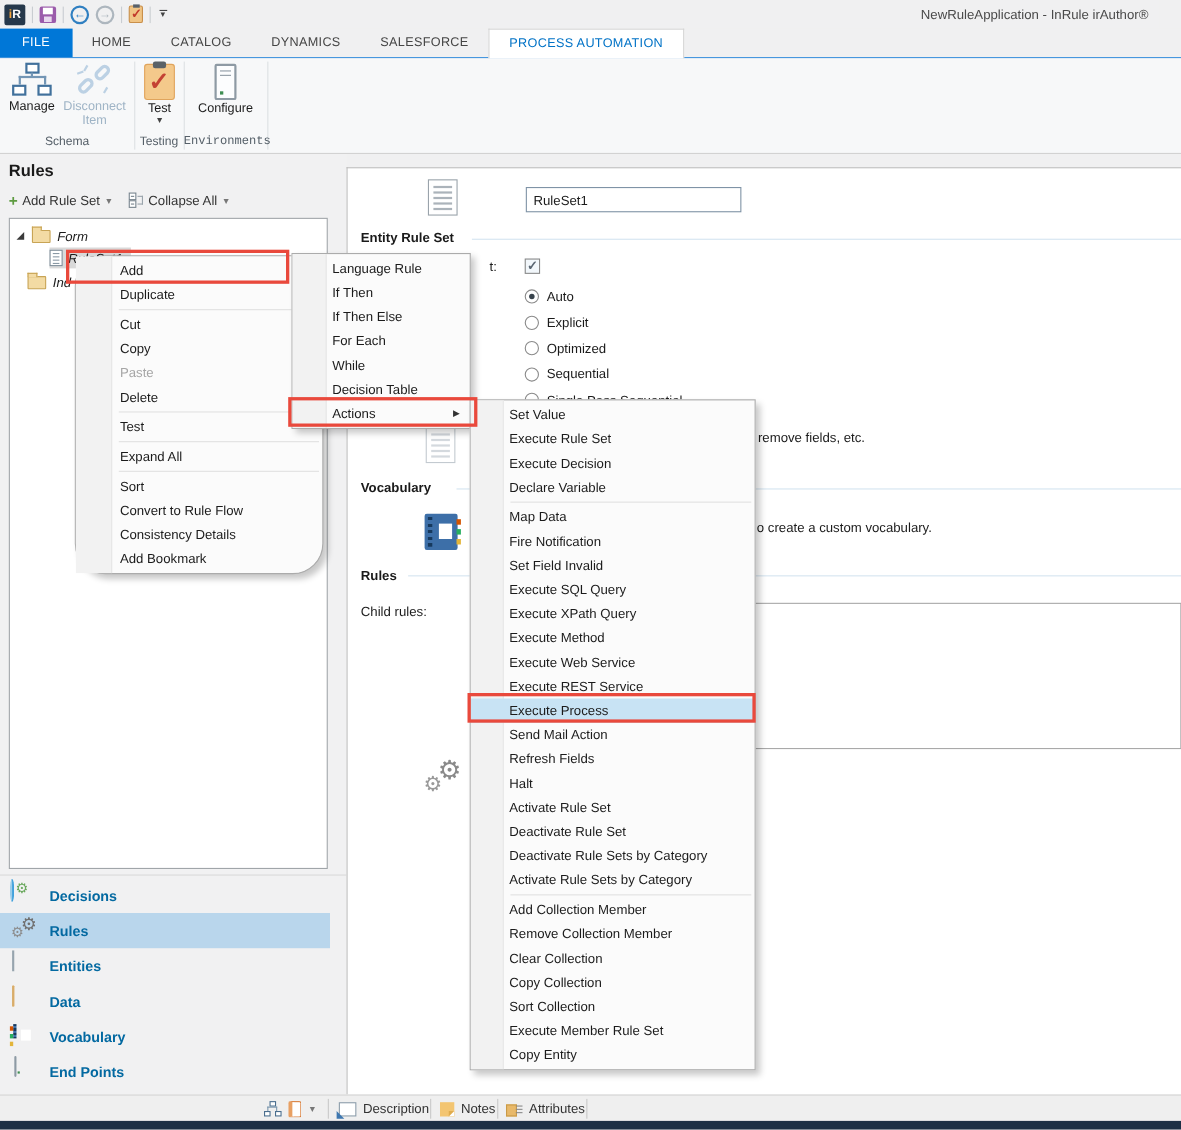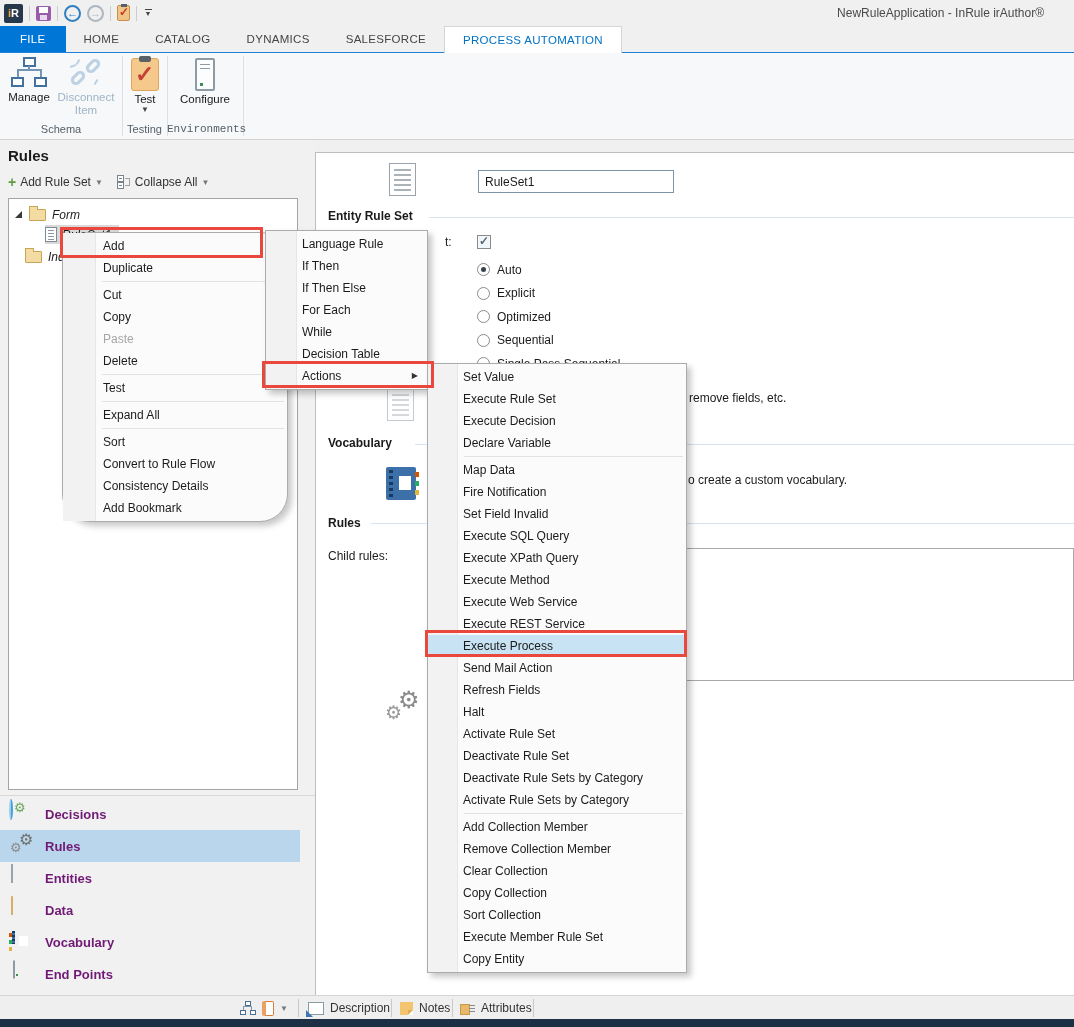--- a/index.html
+++ b/index.html
@@ -73,21 +73,21 @@
   .icon-treedoc { width:12px; height:15px; background:#fff; border:1px solid #7C8B97; position:relative; margin-right:5px; }
   .icon-treedoc::before { content:""; position:absolute; left:2px; right:2px; top:2px; height:1px; background:#8A99A5; box-shadow:0 3px 0 #8A99A5,0 6px 0 #8A99A5,0 9px 0 #8A99A5; }
   .tsel { background:#D9D9D9; }
 
   
   .navpanel { position:absolute; left:0; top:658px; width:300px; }
   .navpanel::before { content:""; position:absolute; left:0; right:-15px; top:-3px; height:1px; background:#D9D9D9; }
   .nrow { position:relative; width:300px; height:32px; display:flex; align-items:center; }
   .nrow.selected { background:#B9D6EC; }
   .nrow .nic { width:26px; height:26px; margin-left:9px; position:relative; }
-  .nrow .nlabel { margin-left:10px; font-size:13px; font-weight:bold; color:#701a75; }
+  .nrow .nlabel { margin-left:10px; font-size:13px; font-weight:bold; color:#0369a1; }
   .icon-decisions { width:22px; height:22px; border:2px solid #41A1DC; border-left-color:#9CCdea; border-radius:50%; position:relative; margin-top:2px; }
   .icon-decisions::after { content:"⚙"; position:absolute; left:3px; top:-1px; font-size:13px; color:#69A85C; }
   .icon-gears { position:relative; width:26px; height:26px; }
   .icon-gears::before { content:"⚙"; position:absolute; left:10px; top:-3px; font-size:16px; color:#707070; }
   .icon-gears::after { content:"⚙"; position:absolute; left:1px; top:7px; font-size:13px; color:#8C8C8C; }
   .icon-doc { width:19px; height:23px; background:#fff; border:1px solid #97A4AE; position:relative; margin:1px 0 0 2px; }
   .icon-doc::before { content:""; position:absolute; left:3px; right:3px; top:5px; height:1px; background:#A9B4BC; box-shadow:0 4px 0 #A9B4BC,0 8px 0 #A9B4BC; }
   .icon-db { width:18px; height:21px; background:#F0CB92; border:1px solid #D8AC6B; border-radius:9px/5px; margin:2px 0 0 2px; }
   .icon-book { width:22px; height:24px; background:#3D6FA8; border-radius:2px; position:relative; margin:1px 0 0 1px; }
   .icon-book::before { content:""; position:absolute; left:2px; top:2px; bottom:2px; width:3px; background:repeating-linear-gradient(to bottom,#16395E 0 2px,#3D6FA8 2px 4px); }
@@ -328,21 +328,21 @@
     <div class="frag" style="left:372px; top:320px;">o create a custom vocabulary.</div>
 
     <div class="sec-label" style="left:12px; top:363px;">Rules</div>
     <div class="sec-line" style="left:55px; top:370px; width:703px;"></div>
     <div class="frag" style="left:12px; top:396px;">Child rules:</div>
     <div class="listbox" style="left:162px; top:395px; width:596px; height:133px;"></div>
 
     <span class="icon-biggears" style="left:69px; top:538px;"></span>
   </div>
 
-  <div class="menu" id="menu1" style="--g:32px; --tp:40px; left:62px; top:232px; width:226px;border-radius:28px;">
+  <div class="menu" id="menu1" style="--g:32px; --tp:40px; left:68px; top:232px; width:226px;border-radius:28px;">
 
   <div class="mi submenu"><span>Add</span></div>
       <div class="mi"><span>Duplicate</span></div>
       <div class="mi separator"></div>
       <div class="mi"><span>Cut</span></div>
       <div class="mi"><span>Copy</span></div>
       <div class="mi disabled"><span>Paste</span></div>
       <div class="mi"><span>Delete</span></div>
       <div class="mi separator"></div>
       <div class="mi"><span>Test</span></div>

